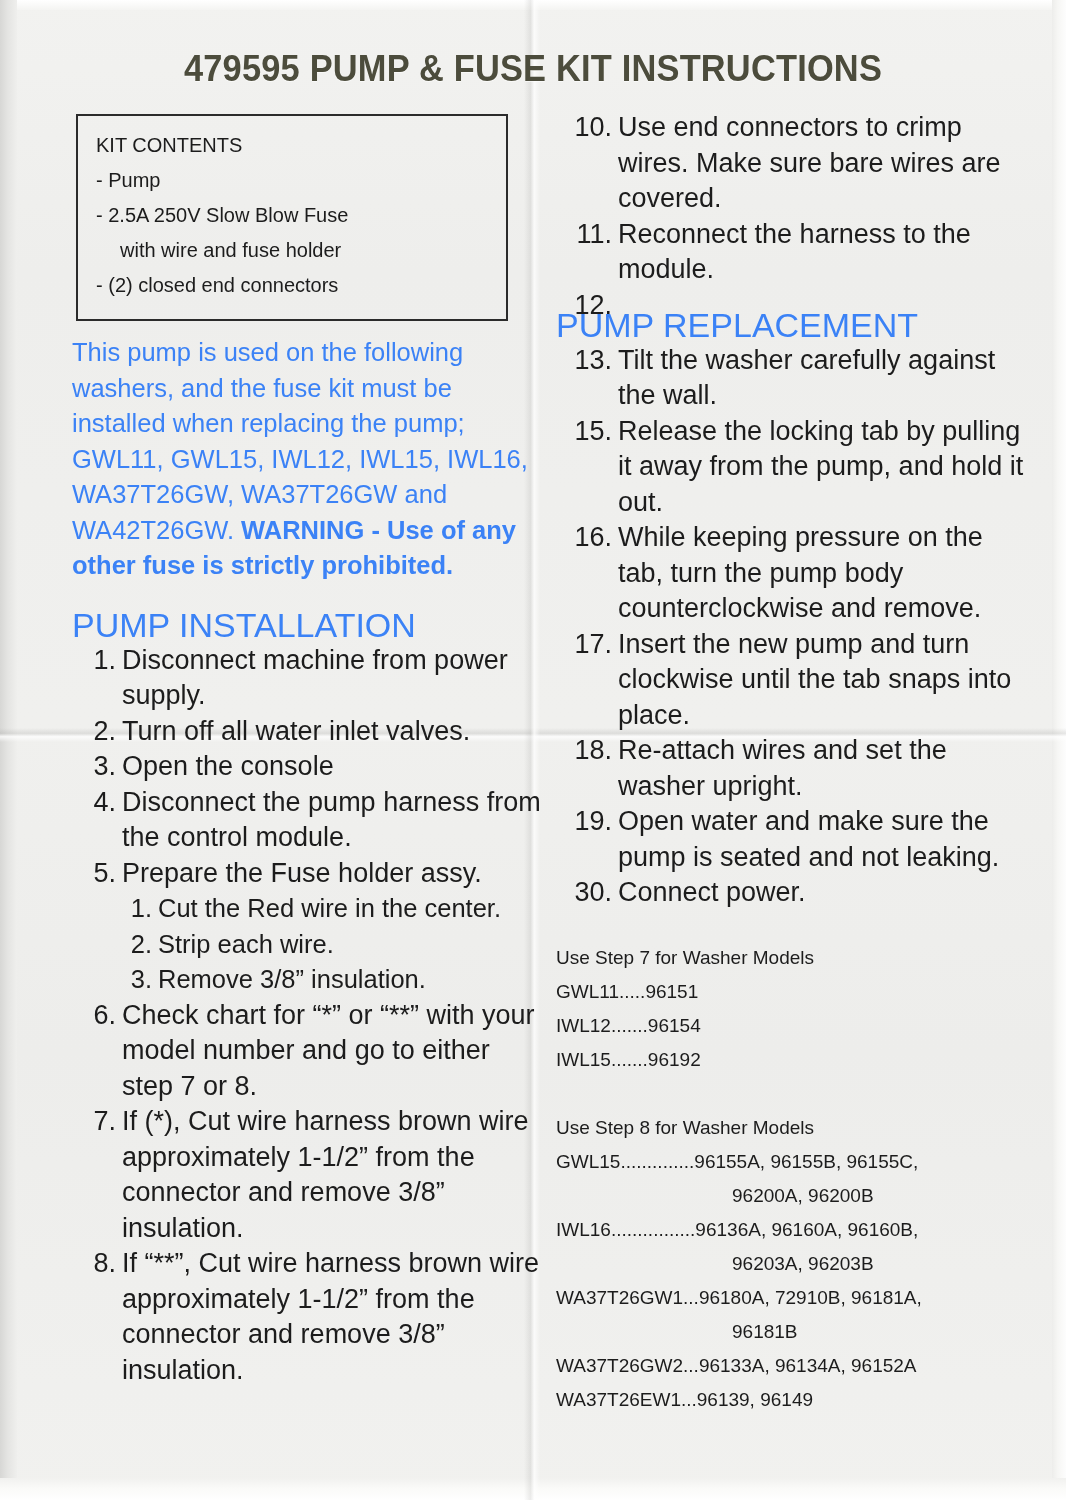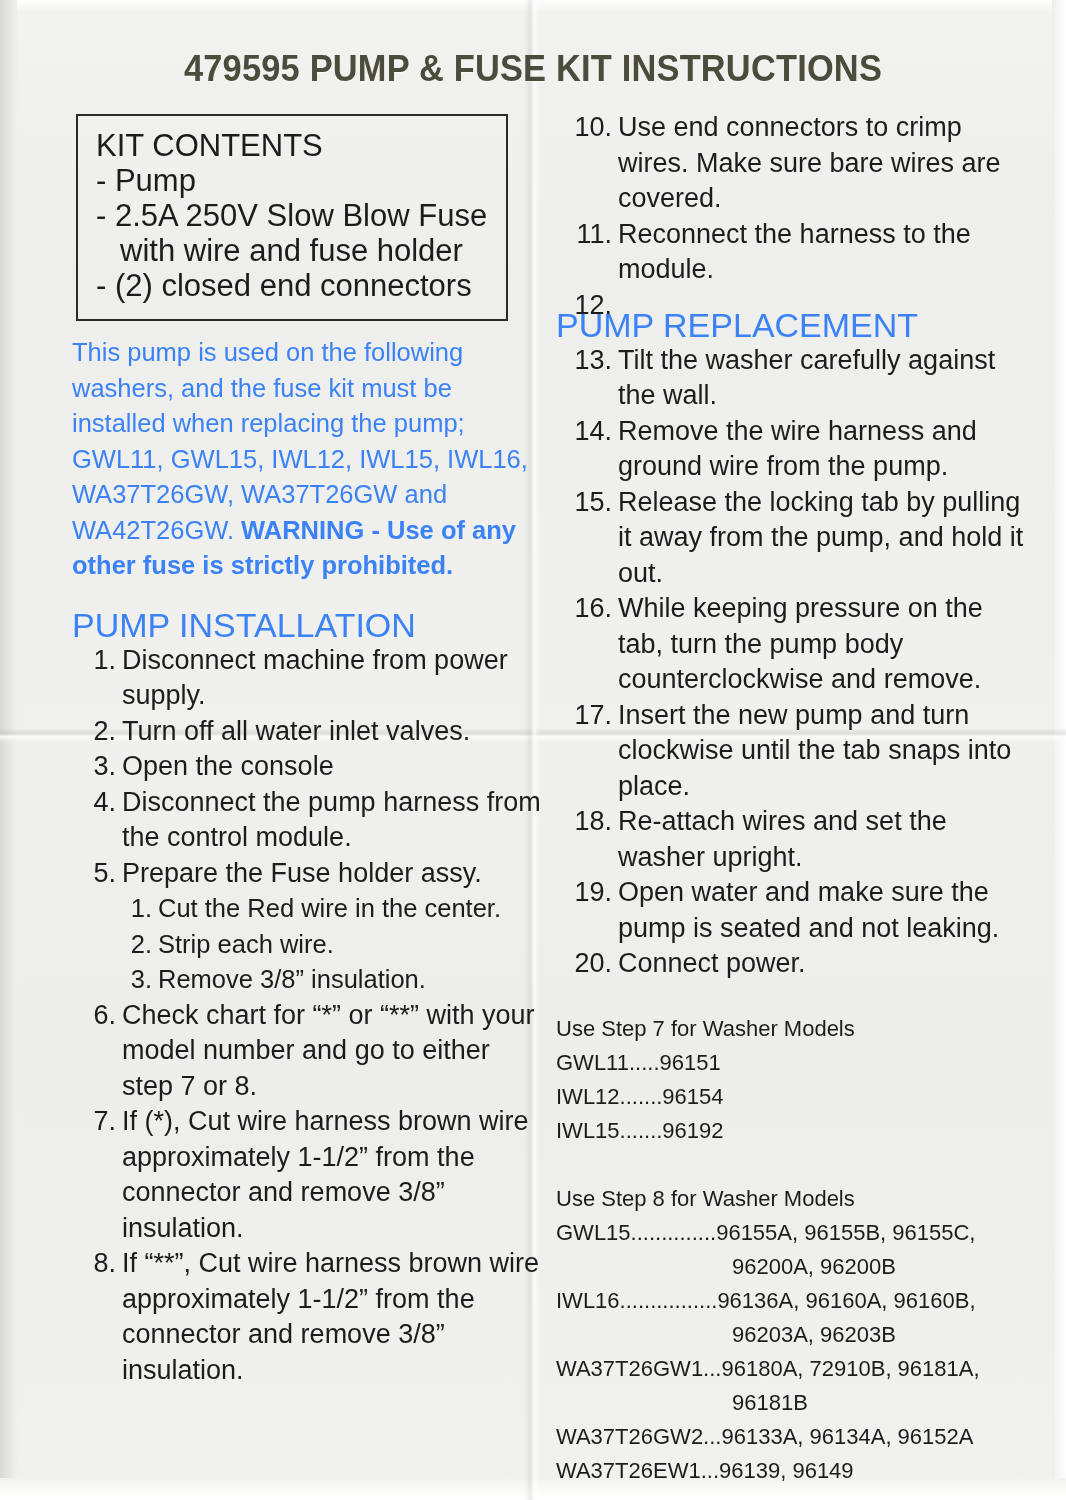--- a/index.html
+++ b/index.html
@@ -48,21 +48,21 @@
   .col-left{position:absolute;left:72px;top:0;width:475px;}
   .col-right{position:absolute;left:556px;top:0;width:470px;}
 
   .kitbox{
     border:2px solid #2b2b2b;
     padding:12px 14px 16px 18px;
     margin:6px 0 0 4px;
     width:396px;
   }
   .body, .kitbox{
-    font-size:31px;line-height:35px;color:#1c1c1c;
+    font-size:20px;line-height:35px;color:#1c1c1c;
   }
   .kitbox div{white-space:pre;}
   .kit-indent{padding-left:24px;}
 
   p.para{margin:14px 0 0 0;font-size:25.5px;line-height:35.5px;color:#3b82f6;}
   p.para .warn{font-weight:bold;}
 
   .sec-head{font-size:34px;line-height:35px;color:#3b82f6;margin-top:24px;}
   .sec-head.tight{margin-top:20px;}
 
@@ -76,21 +76,21 @@
   ol.steps.wide li{padding-left:62px;}
   ol.steps.wide li .num{width:56px;}
 
   ol.substeps{list-style:none;margin:0;padding:0 0 0 44px;}
   ol.substeps li{
     position:relative;font-size:25.5px;line-height:35.5px;color:#1c1c1c;
     padding-left:42px;
   }
   ol.substeps li .num{position:absolute;left:0;top:0;width:36px;text-align:right;}
 
-  .models{margin-top:30px;font-size:22px;line-height:34px;color:#1c1c1c;}
+  .models{margin-top:30px;font-size:19px;line-height:34px;color:#1c1c1c;}
   .models .mhead{margin-bottom:0;}
   .models .mrow{white-space:pre;}
   .models .mcont{white-space:pre;padding-left:176px;}
 </style>
 </head>
 <body>
 
 <div class="sheet">
   <div class="edge-t"></div>
   <div class="edge-l"></div>
@@ -148,27 +148,26 @@
       <ol class="steps wide" style="margin-top:2px">
         <li><span class="num">10.</span><span>Use end connectors to crimp wires. Make sure bare wires are covered.</span></li>
         <li><span class="num">11.</span><span>Reconnect the harness to the module.</span></li>
         <li><span class="num">12.</span></li>
       </ol>
 
       <div class="sec-head tight">PUMP REPLACEMENT</div>
 
       <ol class="steps wide">
         <li><span class="num">13.</span><span>Tilt the washer carefully against the wall.</span></li>
-        <li><span class="num">14.</span><span>Remove the wire harness and ground wire from the pump.</span></li>
         <li><span class="num">15.</span><span>Release the locking tab by pulling it away from the pump, and hold it out.</span></li>
         <li><span class="num">16.</span><span>While keeping pressure on the tab, turn the pump body counterclockwise and remove.</span></li>
         <li><span class="num">17.</span><span>Insert the new pump and turn clockwise until the tab snaps into place.</span></li>
         <li><span class="num">18.</span><span>Re-attach wires and set the washer upright.</span></li>
         <li><span class="num">19.</span><span>Open water and make sure the pump is seated and not leaking.</span></li>
-        <li><span class="num">20.</span><span>Connect power.</span></li>
+        <li><span class="num">30.</span><span>Connect power.</span></li>
       </ol>
 
       <div class="models">
         <div class="mhead">Use Step 7 for Washer Models</div>
         <div class="mrow">GWL11.....96151</div>
         <div class="mrow">IWL12.......96154</div>
         <div class="mrow">IWL15.......96192</div>
       </div>
 
       <div class="models" style="margin-top:34px">

